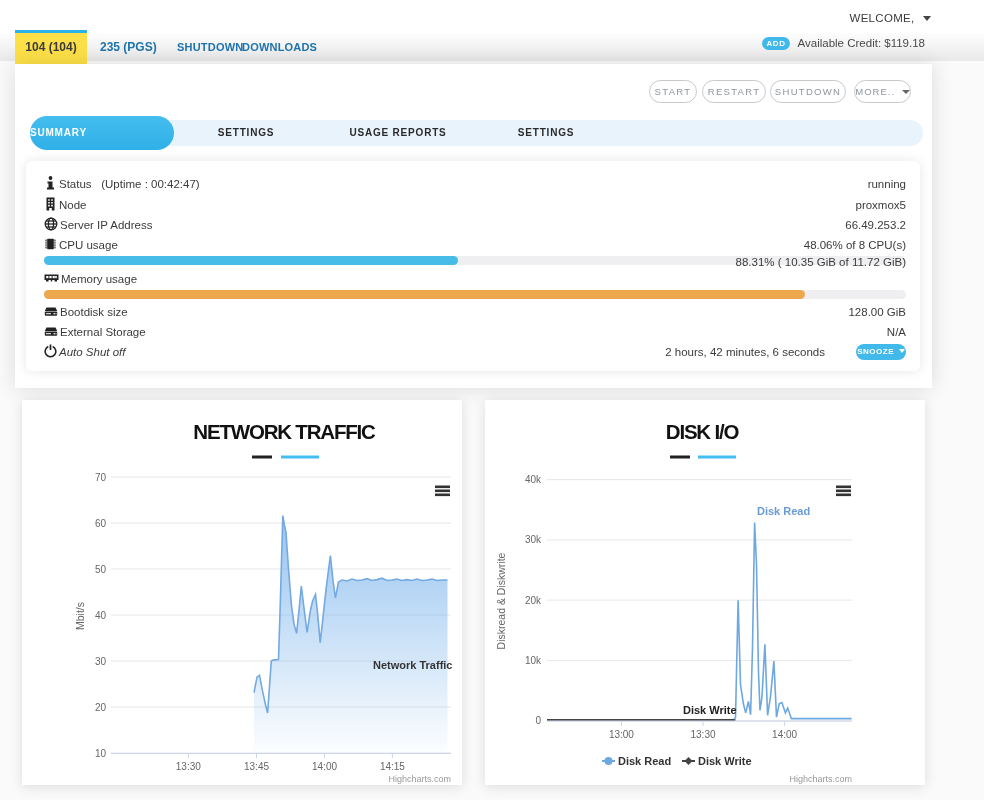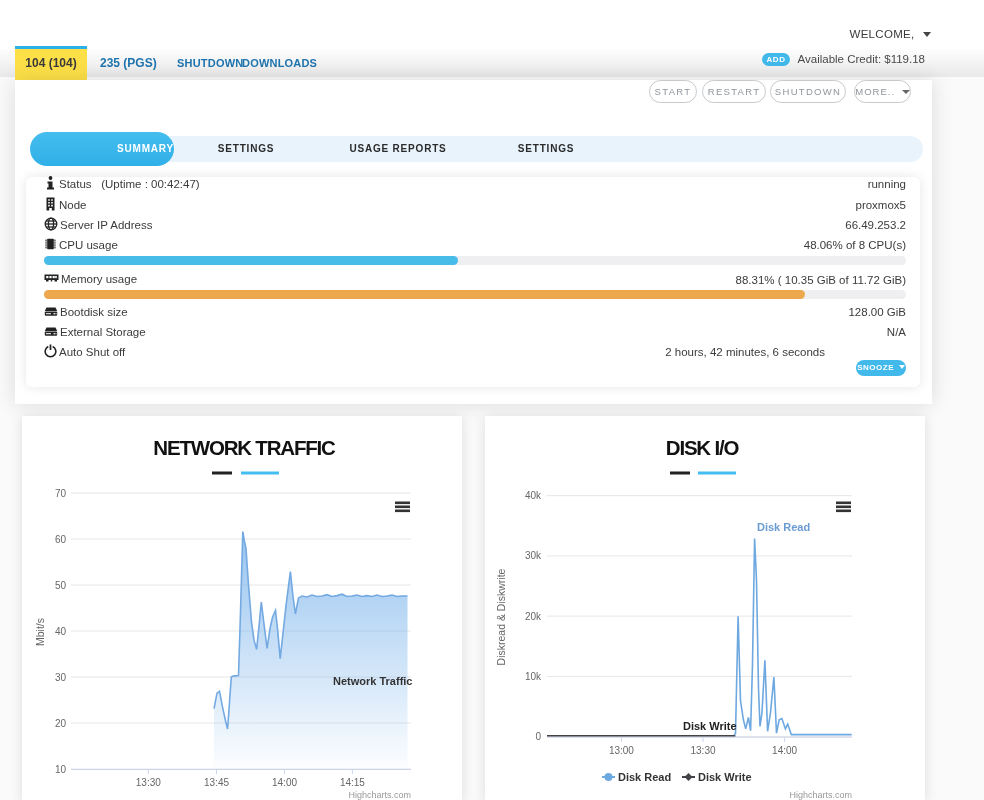--- a/index.html
+++ b/index.html
@@ -1,18 +1,18 @@
 <!DOCTYPE html>
 <html><head>
 <meta charset="utf-8">
 <style>
 * { margin:0; padding:0; box-sizing:border-box; }
 html,body { width:984px; height:800px; }
 body { font-family:"Liberation Sans",sans-serif; background:#fff; position:relative; overflow:hidden; }
-.abs { position:absolute;margin-top:16px; }
+.abs { position:absolute; }
 
 
 #contentbg { left:0; top:61px; width:984px; height:739px; background:#fafafb; }
 #tabstrip { left:0; top:33px; width:984px; height:28px; background:linear-gradient(#fdfdfd,#e9e9e9); }
 
 
 #welcome { top:12px; right:53px; font-size:11.5px; letter-spacing:0.3px; color:#3a3a3a; }
 #welcome .caret { display:inline-block; width:0; height:0; border-left:4px solid transparent; border-right:4px solid transparent; border-top:5px solid #444; margin-left:5px; vertical-align:middle; }
 #addpill { left:762px; top:37px; width:28px; height:13px; background:#41b9ea; border-radius:7px; color:#fff; font-size:8px; font-weight:bold; text-align:center; line-height:13px; letter-spacing:.5px; }
 #credit { top:37px; right:59px; font-size:11.5px; color:#4a4a4a; }
@@ -27,39 +27,39 @@
 
 #maincard { left:15px; top:64px; width:917px; height:324px; background:#fff; box-shadow:0 0 20px rgba(0,0,0,.13); }
 .btn { position:absolute; top:80px; height:23px; border:1px solid #c6cacd; border-radius:12px; background:#fff; color:#8e959b; font-size:9.5px; letter-spacing:1.3px; text-align:center; line-height:21px; }
 #btn-start { left:649px; width:48px; }
 #btn-restart { left:702px; width:64px; }
 #btn-shutdown { left:770px; width:76px; }
 #btn-more { left:854px; width:57px; letter-spacing:1px; white-space:nowrap; }
 .btn .caret { display:inline-block; width:0; height:0; border-left:4px solid transparent; border-right:4px solid transparent; border-top:4px solid #666; margin-left:3px; vertical-align:1px; }
 
 #pillrow { left:30px; top:120px; width:893px; height:26px; background:#e8f3fc; border-radius:13px; }
-#sumpill { left:30px; top:116px; width:144px; height:34px; background:linear-gradient(#45bdee,#2fb0e8); border-radius:17px; color:#fff; font-weight:bold; font-size:10px; letter-spacing:0.8px; text-align:right; line-height:34px; }
+#sumpill { left:30px; top:116px; width:144px; height:34px; background:linear-gradient(#45bdee,#2fb0e8); border-radius:17px; color:#fff; font-weight:bold; font-size:10px; letter-spacing:0.8px; text-align:left; line-height:34px; }
 .pilltab { top:120px; height:26px; line-height:26px; font-weight:bold; font-size:10px; letter-spacing:0.8px; color:#2b2b2b; }
 #pt-console { left:213px; width:66px; text-align:center; }
 #pt-usage { left:342px; width:112px; text-align:center; white-space:nowrap; }
 #pt-settings { left:512px; width:68px; text-align:center; }
 
 
 #panel { left:26px; top:161px; width:894px; height:210px; background:#fff; border-radius:6px; box-shadow:0 0 12px rgba(0,0,0,.10); }
 .row-l { position:absolute; left:44px; font-size:11.5px; color:#3b3b3b; height:20px; line-height:20px; }
 .row-r { position:absolute; right:78px; font-size:11.5px; color:#3b3b3b; height:20px; line-height:20px; }
 .ric { display:inline-block; vertical-align:-2px; margin-right:2px; }
 .bar { position:absolute; left:44px; width:862px; height:9px; background:#efeff2; border-radius:4.5px; }
 .bar .fill { height:9px; border-radius:4.5px; }
 
 #snooze { right:78px; top:344px; width:50px; height:16px; background:#41b9ea; border-radius:8px; color:#fff; font-size:8px; font-weight:bold; letter-spacing:.5px; text-align:center; line-height:16px; }
 #snooze .caret { display:inline-block; width:0; height:0; border-left:3px solid transparent; border-right:3px solid transparent; border-top:4px solid #fff; margin-left:2px; vertical-align:1px; }
 
 
-#card-net { left:22px; top:400px; width:440px; height:385px; background:#fff; box-shadow:0 2px 12px rgba(0,0,0,.12); }
+#card-net { left:22px; top:400px; width:440px; height:385px; background:#fff; box-shadow:0 2px 12px rgba(0,0,0,.12);padding-left:40px; }
 #card-disk { left:485px; top:400px; width:440px; height:385px; background:#fff; box-shadow:0 2px 12px rgba(0,0,0,.12); }
 </style>
 </head>
 <body>
 <div id="contentbg" class="abs"></div>
 <div id="tabstrip" class="abs"></div>
 
 <div id="welcome" class="abs">WELCOME, <span class="caret"></span></div>
 <div id="addpill" class="abs">ADD</div>
 <div id="credit" class="abs">Available Credit: $119.18</div>
@@ -129,21 +129,21 @@
       <g fill="#222">
         <path d="M0.5 3.5 H14.5 V9 H13 V10.5 H10.5 V9 H8.2 V10.5 H6.8 V9 H4.5 V10.5 H2 V9 H0.5 Z"></path>
       </g>
       <g fill="#fff">
         <rect x="2.2" y="5" width="2.2" height="2.2"></rect>
         <rect x="5.4" y="5" width="2.2" height="2.2"></rect>
         <rect x="8.6" y="5" width="2.2" height="2.2"></rect>
         <rect x="11.2" y="5" width="1.6" height="2.2"></rect>
       </g>
     </svg>Memory usage</div>
-<div class="row-r" style="top:270px;">88.31% ( 10.35 GiB of 11.72 GiB)</div>
+<div class="row-r" style="top:252px;">88.31% ( 10.35 GiB of 11.72 GiB)</div>
 <div class="bar" style="top:290px;">
     <div class="fill" style="width:761px;background:#eda74c;"></div>
   </div>
 <div class="row-l" style="top:302px;text-align:center;"><svg class="ric" width="14" height="14" viewBox="0 0 14 14">
       <g fill="#222">
         <path d="M2.5 3.5 H11.5 L13.2 7 H0.8 Z"></path>
         <rect x="0.8" y="7.6" width="12.4" height="4.2" rx="1"></rect>
       </g>
       <g fill="#fff">
         <circle cx="10.2" cy="9.7" r="0.8"></circle>
@@ -157,21 +157,21 @@
         <path d="M2.5 3.5 H11.5 L13.2 7 H0.8 Z"></path>
         <rect x="0.8" y="7.6" width="12.4" height="4.2" rx="1"></rect>
       </g>
       <g fill="#fff">
         <circle cx="10.2" cy="9.7" r="0.8"></circle>
         <circle cx="12" cy="9.7" r="0.6"></circle>
         <rect x="2" y="9.2" width="5" height="1"></rect>
       </g>
     </svg>External Storage</div>
 <div class="row-r" style="top:322px;">N/A</div>
-<div class="row-l" style="top:342px;"><svg class="ric" width="13" height="14" viewBox="0 0 13 14">
+<div class="row-l" style="top:342px;font-style:italic;"><svg class="ric" width="13" height="14" viewBox="0 0 13 14">
       <g stroke="#222" fill="none">
         <path d="M4.3 2.6 A5.3 5.3 0 1 0 8.7 2.6" stroke-width="1.6"></path>
         <line x1="6.5" y1="0.5" x2="6.5" y2="6" stroke-width="1.7"></line>
       </g>
     </svg>Auto Shut off</div>
 <div class="row-r" style="top:342px; right:159px;">2 hours, 42 minutes, 6 seconds</div>
 <div id="snooze" class="abs">SNOOZE <span class="caret"></span></div>
 
 <div id="card-net" class="abs"><svg width="440" height="385" viewBox="0 0 440 385" font-family="Liberation Sans, sans-serif">
 <defs>

